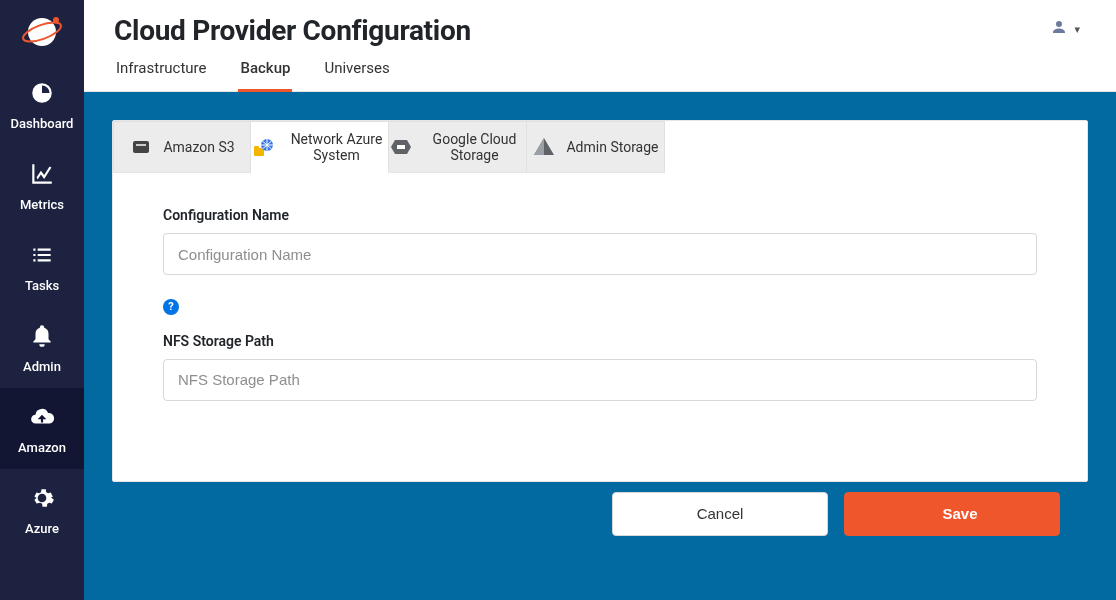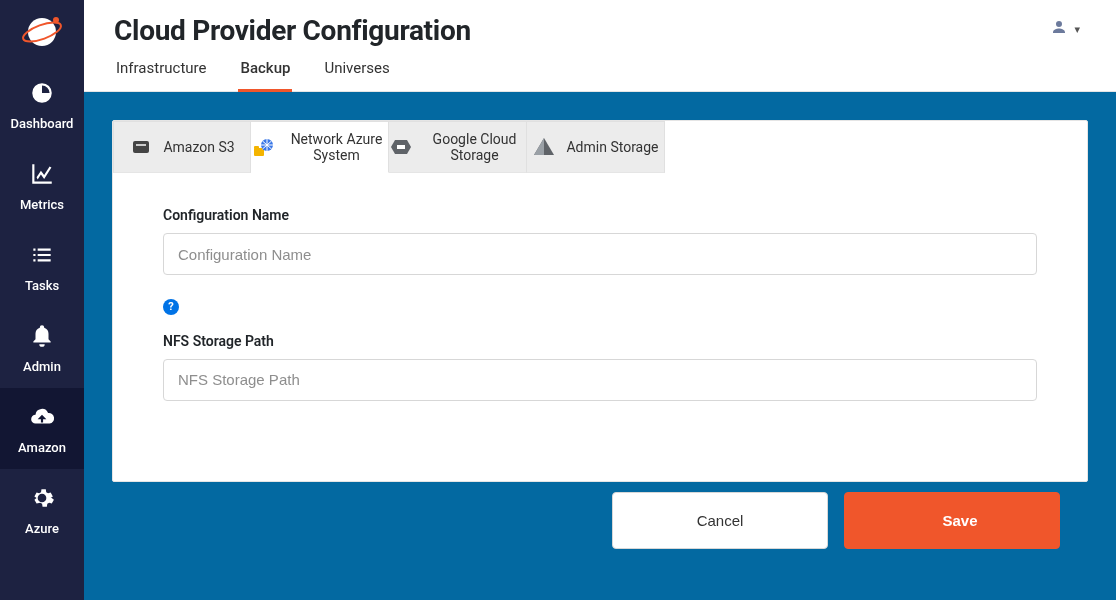--- a/index.html
+++ b/index.html
@@ -43,21 +43,21 @@
 
     .form-body { padding: 34px 50px 60px; }
     .form-group { margin-bottom: 20px; }
     .form-label { font-size:14px; font-weight:600; margin-bottom:10px; display:block; }
     .form-control { width:100%; height:42px; border:1px solid #d7d7d7; border-radius:4px; padding:0 14px; font-size:15px; color:#333; background:#fff; }
     .form-control::placeholder { color:#8e8e8e; }
 
     .help-icon { width:16px; height:16px; border-radius:50%; background:#0073e6; color:#fff; font-size:11px; font-weight:700; display:inline-flex; align-items:center; justify-content:center; cursor:pointer; margin-bottom:18px; }
 
     .btn-row { display:flex; justify-content:flex-end; gap:16px; padding: 10px 28px 18px; }
-    .btn { height:57px; min-width:110px; padding:0 28px; border-radius:4px; font-size:15px; font-weight:500; cursor:pointer; display:inline-flex; align-items:center; justify-content:center; }
+    .btn { height:44px; min-width:110px; padding:0 28px; border-radius:4px; font-size:15px; font-weight:500; cursor:pointer; display:inline-flex; align-items:center; justify-content:center; }
     .btn-default { background:#fff; border:1px solid #d7d7d7; color:#333; min-width:216px; }
     .btn-primary { background:#f0562b; border:1px solid #f0562b; color:#fff; min-width:216px; font-weight:600;padding-left:44px; }
   </style>
 </head>
 <body>
 
 <div class="layout">
 
   <div class="sidebar">
     <div class="logo-wrap">

